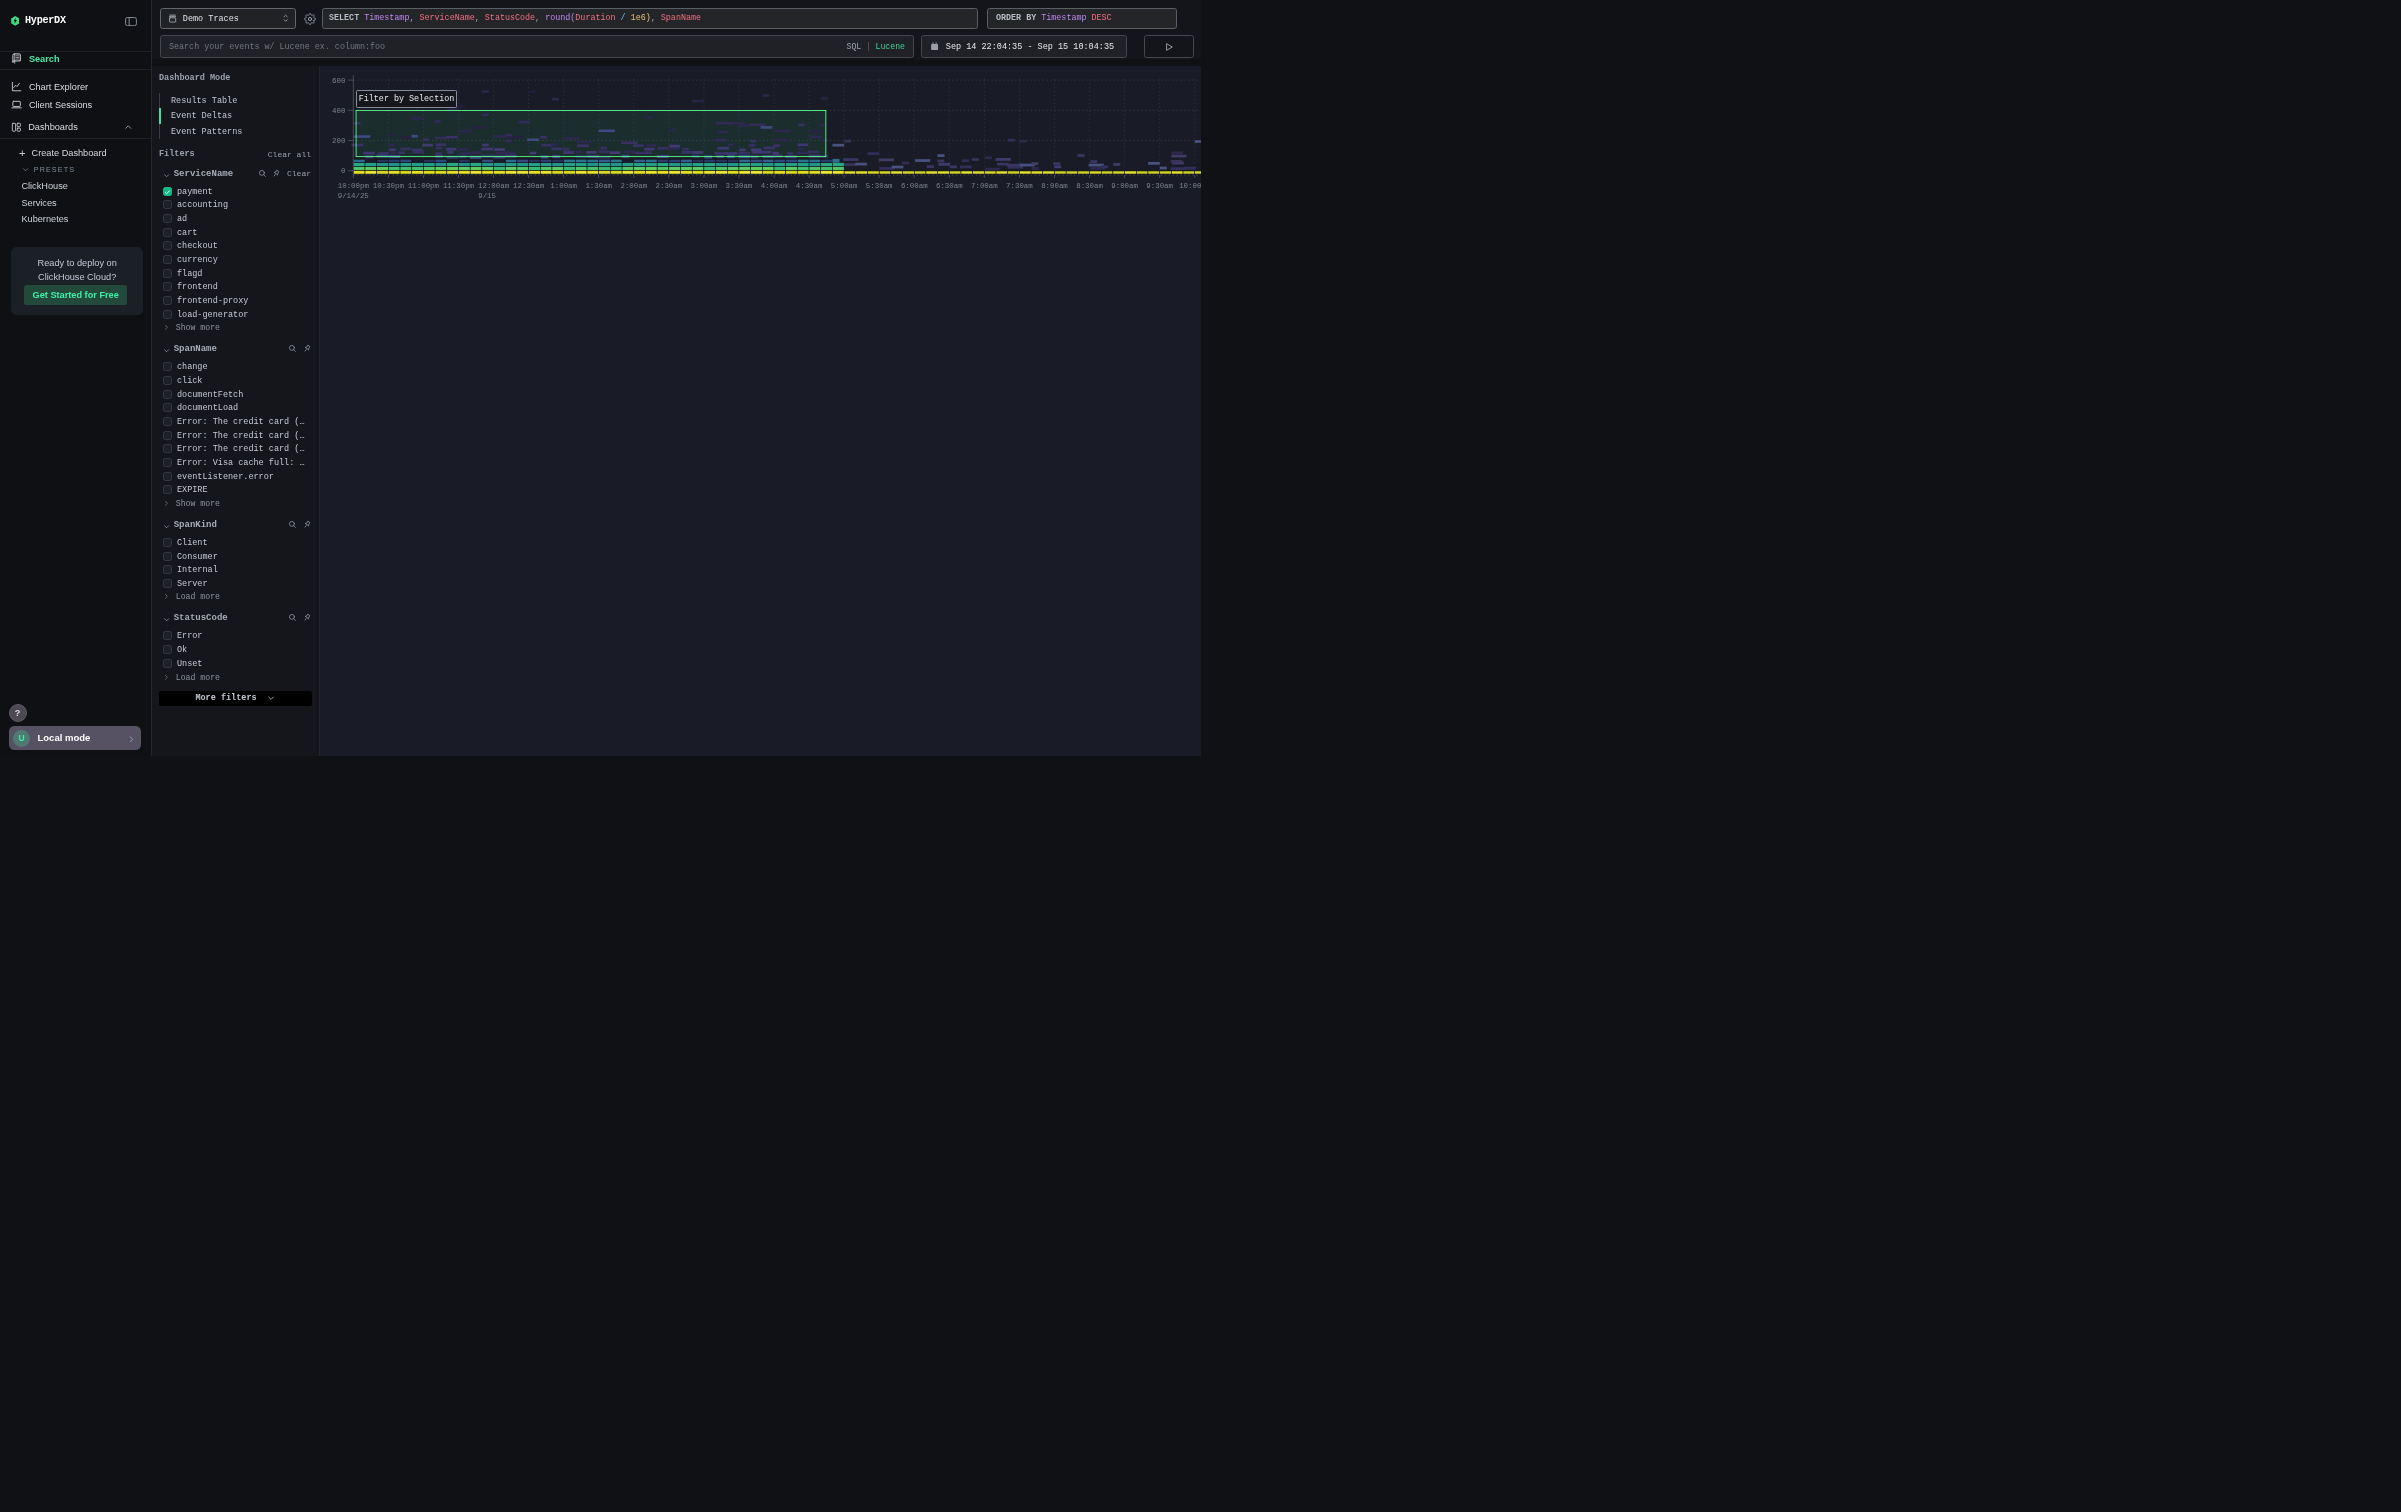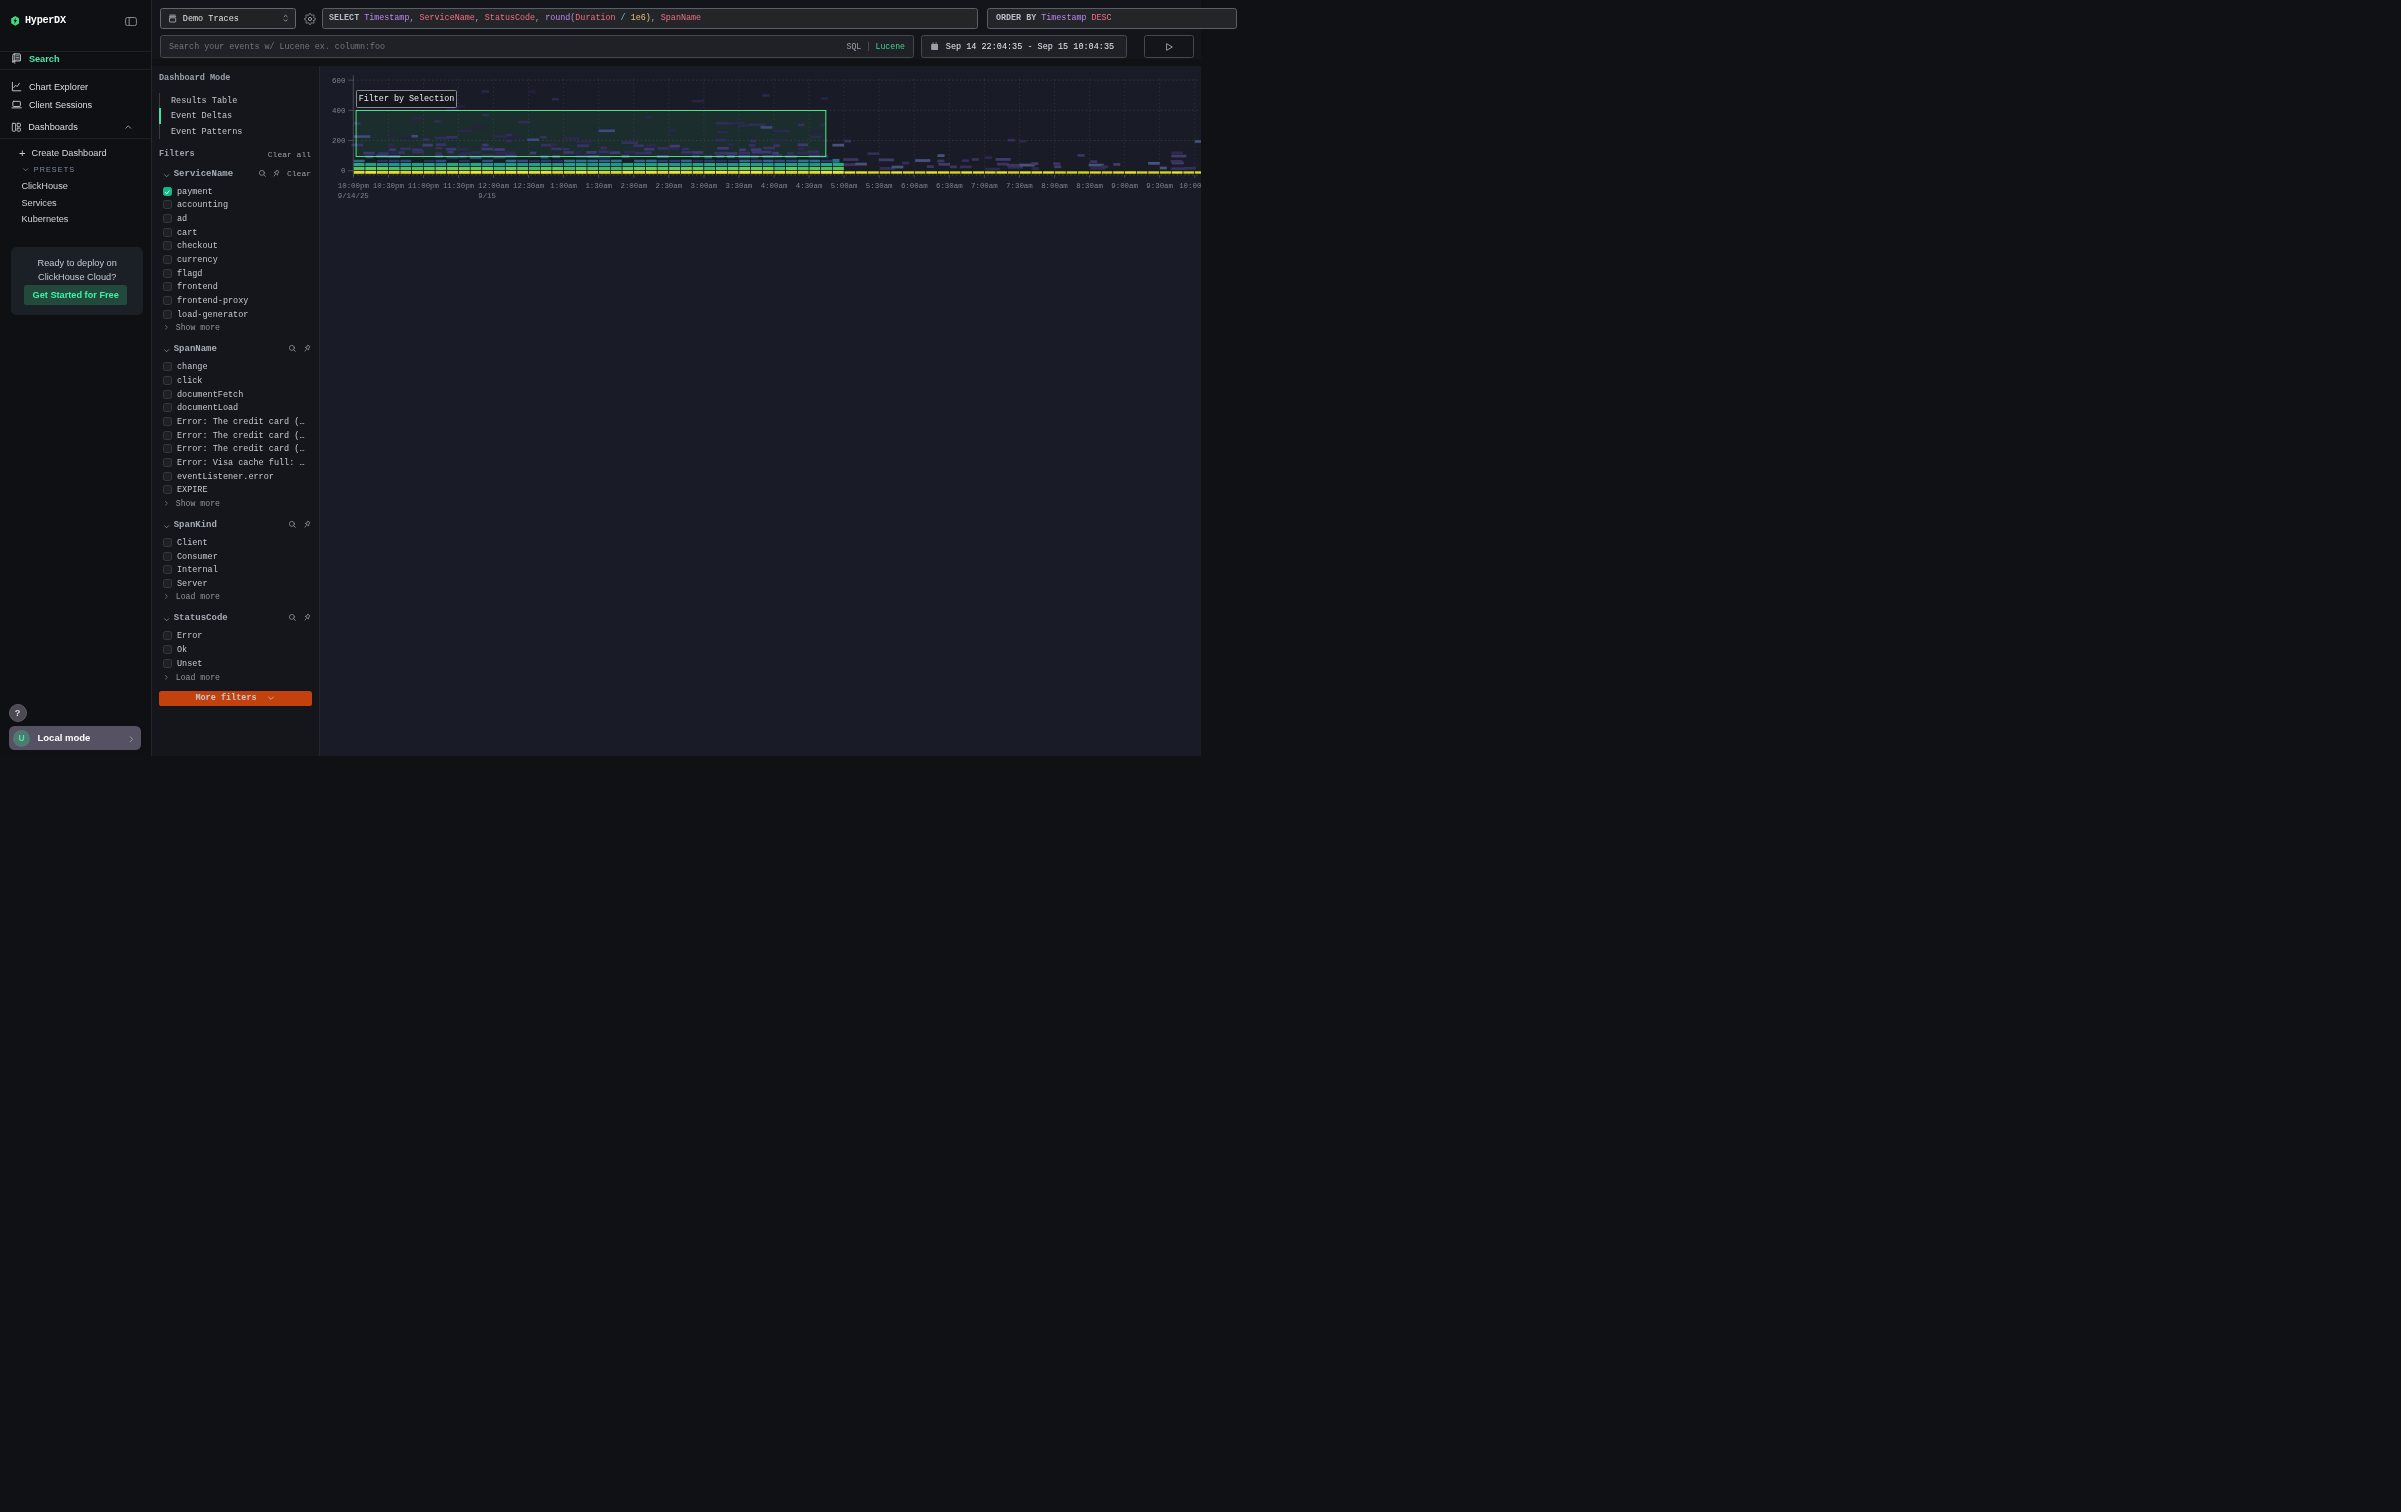--- a/index.html
+++ b/index.html
@@ -26,21 +26,21 @@
 #localmode .ch { position:absolute; right:5.3px; top:7.2px; color:#9aa6c0; }
 
 
 .topbox { position:absolute; border-radius:2.6px; }
 #demobox { left:160px; top:8px; width:136px; height:21px; background:#202226; border:0.7px solid #63666e; display:flex; align-items:center; padding:0 6.6px; }
 #demobox .ic { color:#b9bdc4; margin-right:6px; display:flex; }
 #demobox .tx { font-family:"Liberation Mono",monospace; font-size:8.5px; color:#dfe2e6; flex:1; }
 #demobox .sel { color:#9ba0a8; font-size:5.3px; line-height:4.6px; text-align:center; }
 #gear { position:absolute; left:304px; top:12.5px; color:#9ba0a8; }
 #querybox { left:322px; top:8px; width:656px; height:21px; background:#242529; border:0.7px solid #5a5e66; font-family:"Liberation Mono",monospace; font-size:8.4px; line-height:19.4px; padding-left:6px; white-space:pre; color:#9ba0a8; }
-#orderbox { left:987px; top:8px; width:250px; height:21px; background:#242529; border:0.7px solid #5a5e66; font-family:"Liberation Mono",monospace; font-size:8.4px; line-height:19.4px; padding-left:8px; white-space:pre; color:#9ba0a8; }
+#orderbox { left:987px; top:8px; width:190px; height:21px; background:#242529; border:0.7px solid #5a5e66; font-family:"Liberation Mono",monospace; font-size:8.4px; line-height:19.4px; padding-left:8px; white-space:pre; color:#9ba0a8; }
 .kw { color:#b8bdc6; font-weight:bold; }
 .fld { color:#ef7080; }
 .fn { color:#bd87f0; }
 .num { color:#e5c07b; }
 .op { color:#58c7d8; }
 #searchbox { left:160px; top:35px; width:754px; height:23px; background:#1f2126; border:0.7px solid #43474e; font-family:"Liberation Mono",monospace; font-size:8.4px; color:#71767e; display:flex; align-items:center; padding:0 8px; }
 #searchbox .ph { flex:1; }
 #searchbox .sql { color:#9ba0a8; font-size:8.2px; }
 #searchbox .sep { color:#5a5e66; padding:0 4.6px; }
 #searchbox .luc { color:#3fd491; font-size:8.2px; }
@@ -60,21 +60,21 @@
 .fh-ch { position:absolute; left:0; top:2px; }
 .fh-t { position:absolute; left:10.5px; top:0.7px; font-size:9px; font-weight:bold; color:#a6acb6; }
 .fh-icons { position:absolute; right:0; top:0.7px; display:flex; align-items:center; gap:6px; color:#9aa0a9; }
 .fclear { font-size:8px; color:#9aa0a9; }
 .crow { position:absolute; left:11.2px; height:13.7px; display:flex; align-items:center; }
 .cb { width:9.2px; height:9.2px; border-radius:2.3px; background:#1d2025; border:0.7px solid #34383f; flex:none; }
 .cb.on { background:#12b886; border-color:#12b886; display:flex; align-items:center; justify-content:center; }
 .clab { margin-left:4.6px; font-size:8.5px; color:#c6cad1; white-space:pre; }
 .morelink { position:absolute; left:11.2px; height:11.2px; display:flex; align-items:center; }
 .morelink span { margin-left:6px; font-size:8.2px; color:#8f959e; }
-.morefilters { position:absolute; left:6.6px; width:153px; top:625px; height:14.5px; background:#c2410c; border-radius:2.6px; display:flex; align-items:center; justify-content:center; font-size:8.5px; font-weight:bold; color:#c3c8d0; }
+.morefilters { position:absolute; left:6.6px; width:153px; top:625px; height:14.5px; background:#000000; border-radius:2.6px; display:flex; align-items:center; justify-content:center; font-size:8.5px; font-weight:bold; color:#c3c8d0; }
 
 
 #chartcol { position:absolute; left:320px; top:66px; width:881px; height:690px; background:#191c26; }
 #filtersel { position:absolute; left:36px; top:24px; width:101px; height:18px; background:#15171c; border:0.7px solid #858b98; border-radius:1.3px; font-family:"Liberation Mono",monospace; font-size:8.4px; color:#e8eaee; text-align:center; line-height:16.4px; }
 </style></head>
 <body>
 <div style="position:absolute;left:152px;top:0;width:1049px;height:59px;background:#13151a;"></div>
 
 <div id="chartcol">
 <svg id="chart" width="881" height="151" viewBox="0 0 1340 230">

